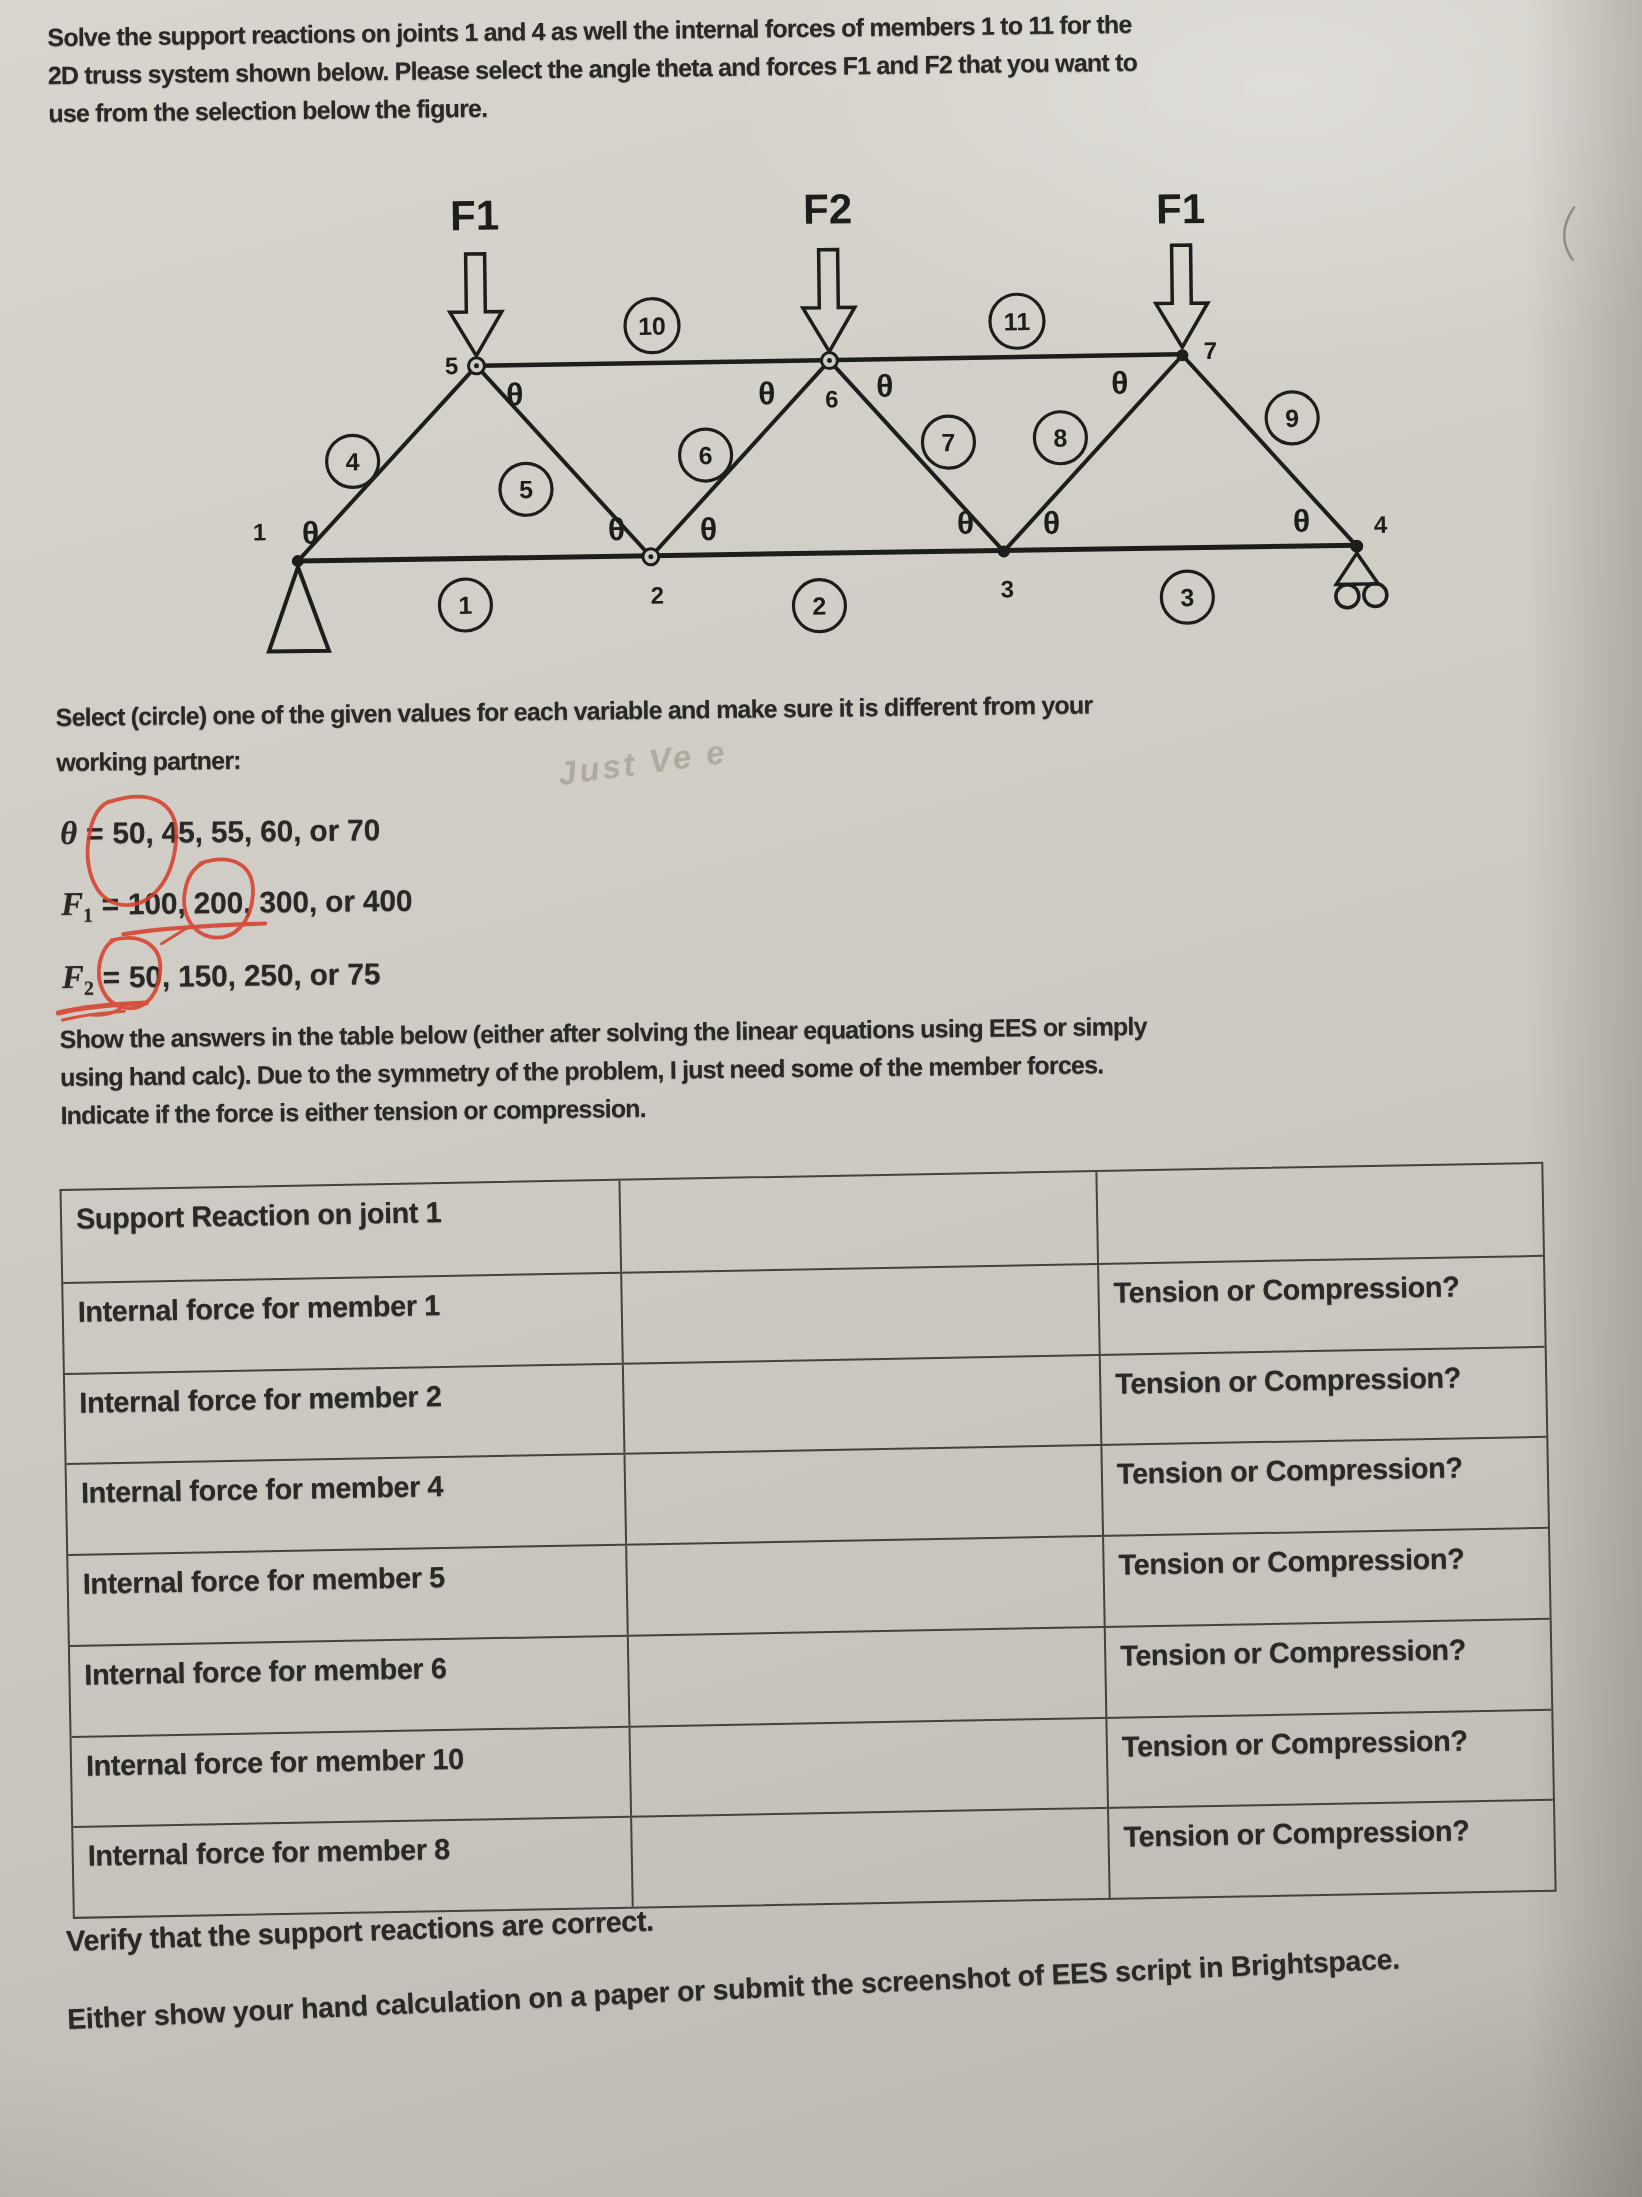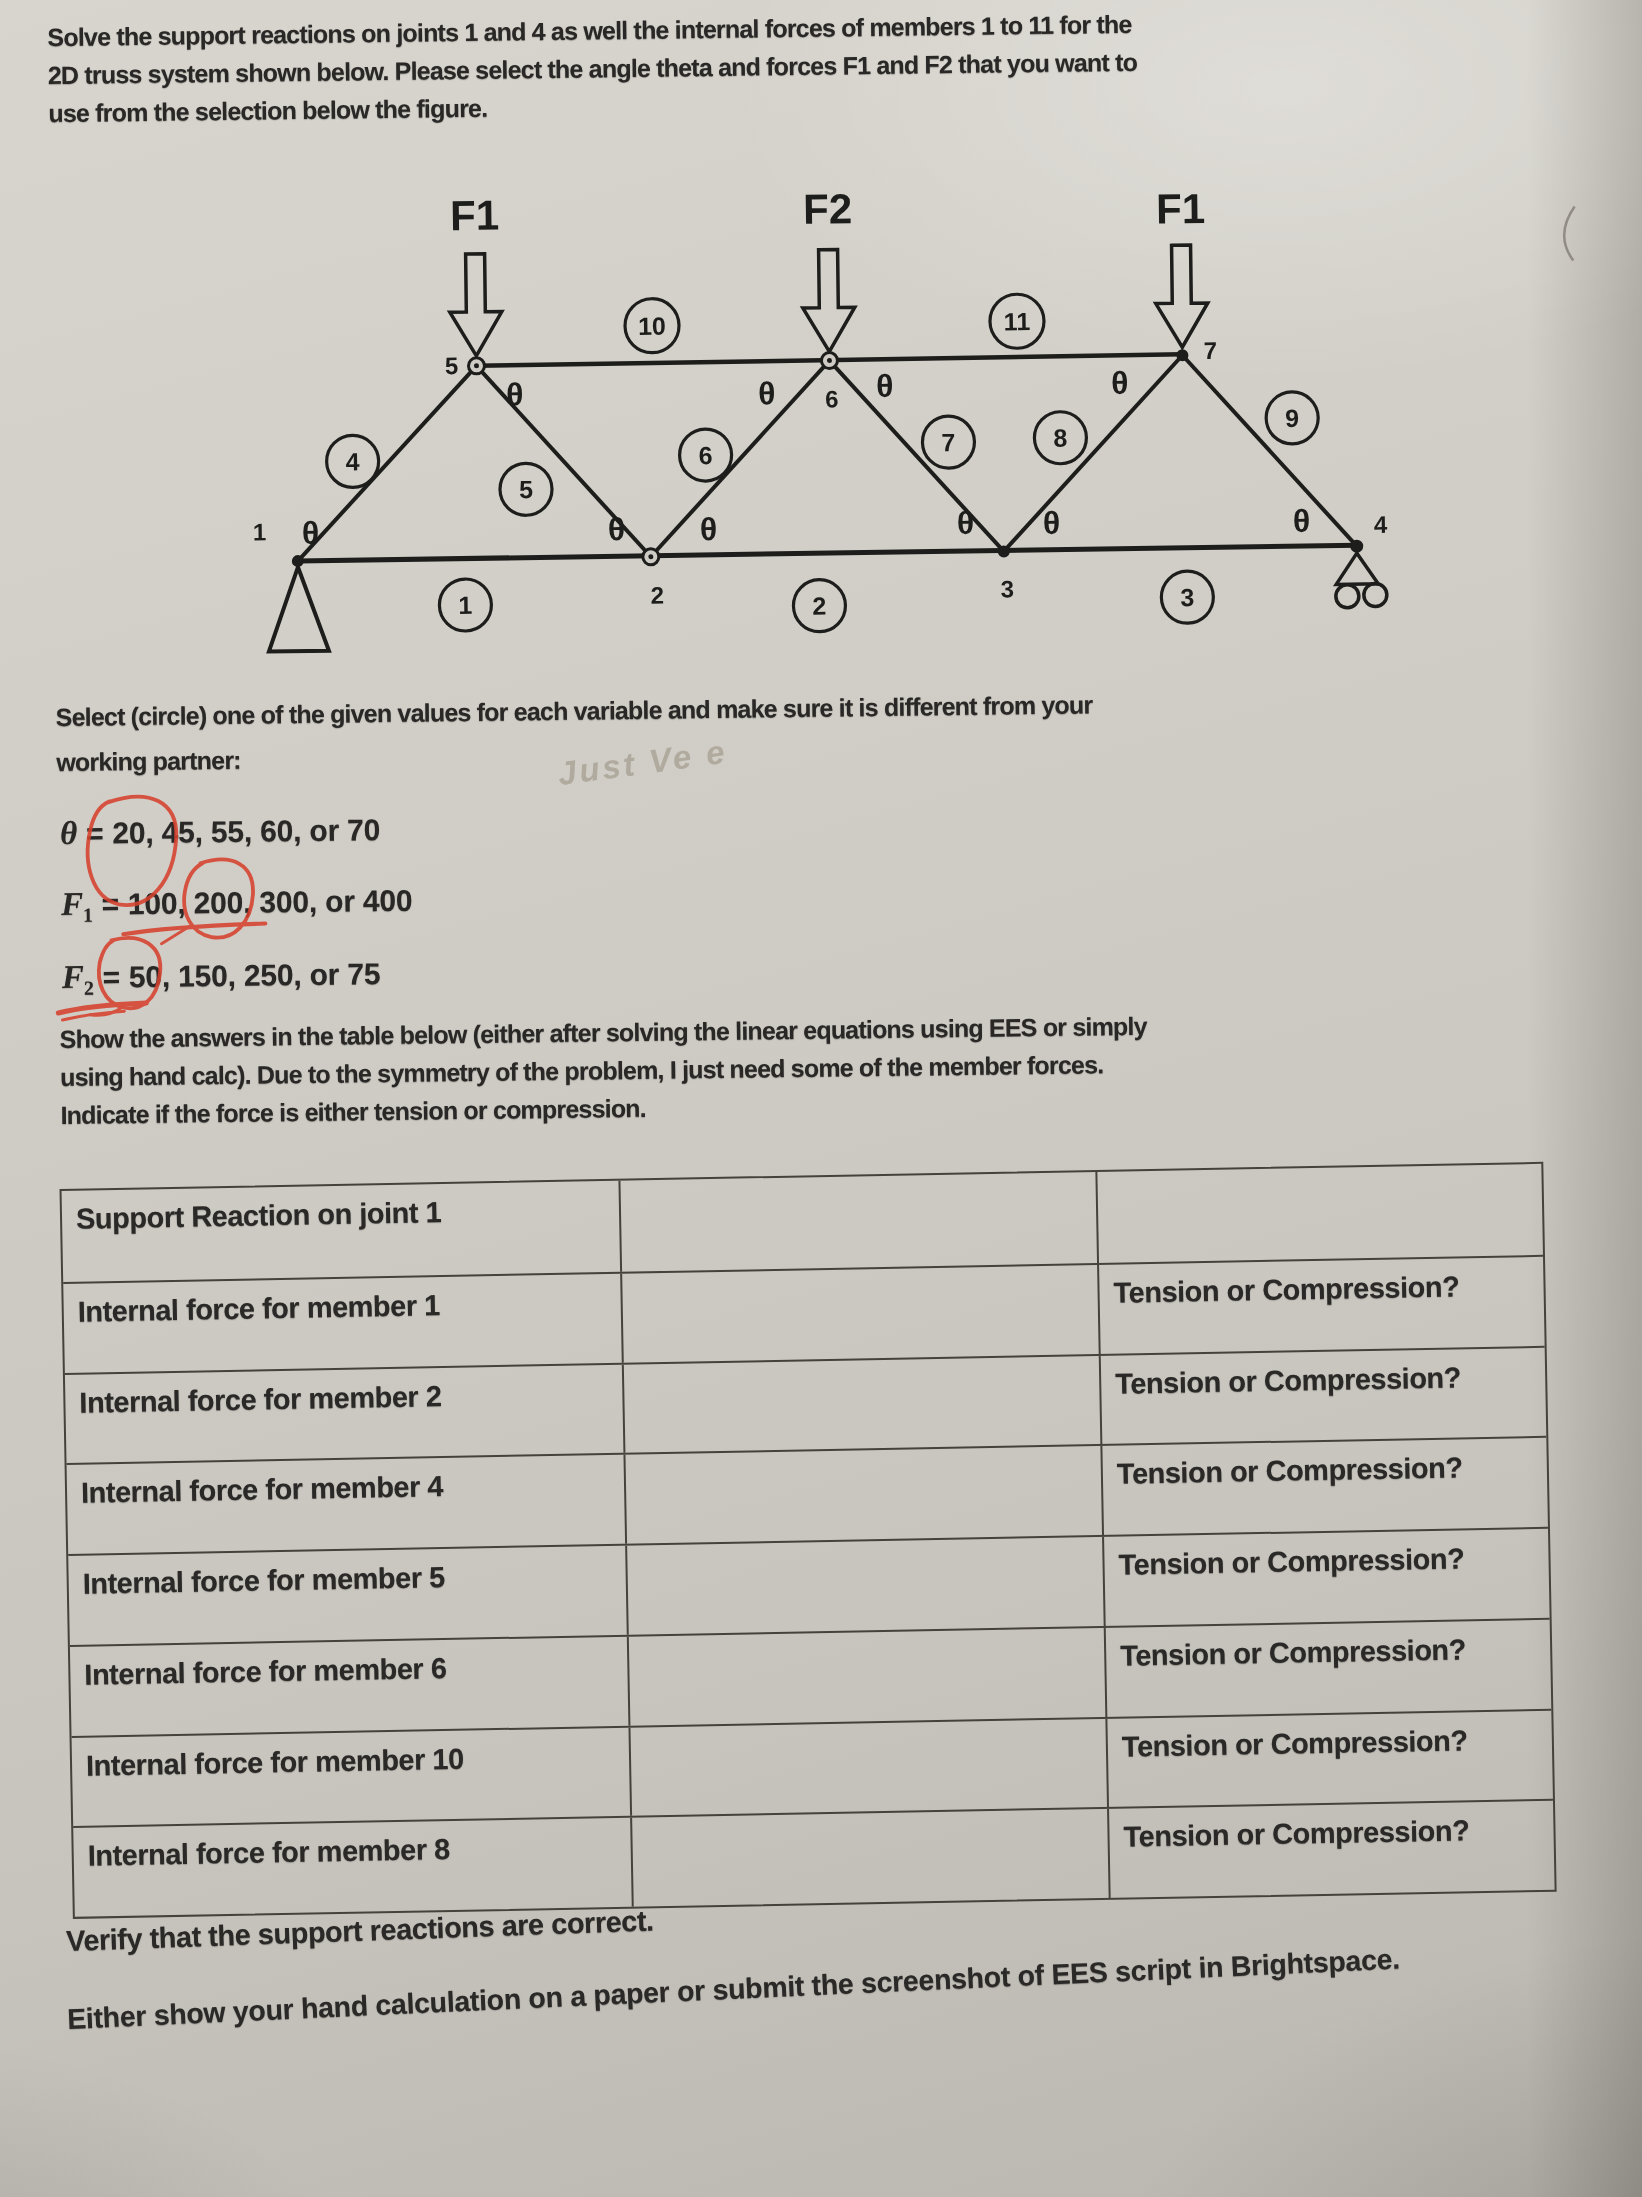--- a/index.html
+++ b/index.html
@@ -146,21 +146,21 @@
       <text x="1295" y="544">θ</text>
     </g>
   </svg>
 
   <div class="line print" style="left:47px;top:700px;">Select (circle) one of the given values for each variable and make sure it is different from your</div>
   <div class="line print" style="left:47px;top:745px;">working partner:</div>
 
   <div class="line handwriting" style="left:548px;top:748px;">Just Ve e</div>
 
   <div class="line eq" style="left:50px;top:812px;">
-    <span class="mvar">θ</span><span class="sp"></span><span>=</span><span class="sp"></span><span>20</span><span>, 45, 55, 60, or 70</span>
+    <span class="mvar">θ</span><span class="sp"></span><span>=</span><span class="sp"></span><span>50</span><span>, 45, 55, 60, or 70</span>
   </div>
   <div class="line eq" style="left:50px;top:883px;">
     <span class="mvar">F</span><span class="msub">1</span><span class="sp"></span><span>=</span><span class="sp"></span><span>100, </span><span>200,</span><span> 300, or 400</span>
   </div>
   <div class="line eq" style="left:50px;top:956px;">
     <span class="mvar">F</span><span class="msub">2</span><span class="sp"></span><span>=</span><span class="sp"></span><span>50,</span><span> 150, 250, or 75</span>
   </div>
 
   <svg viewBox="0 0 1642 2197">
     <g stroke="#d6412e" fill="none" stroke-linecap="round" opacity="0.88">

